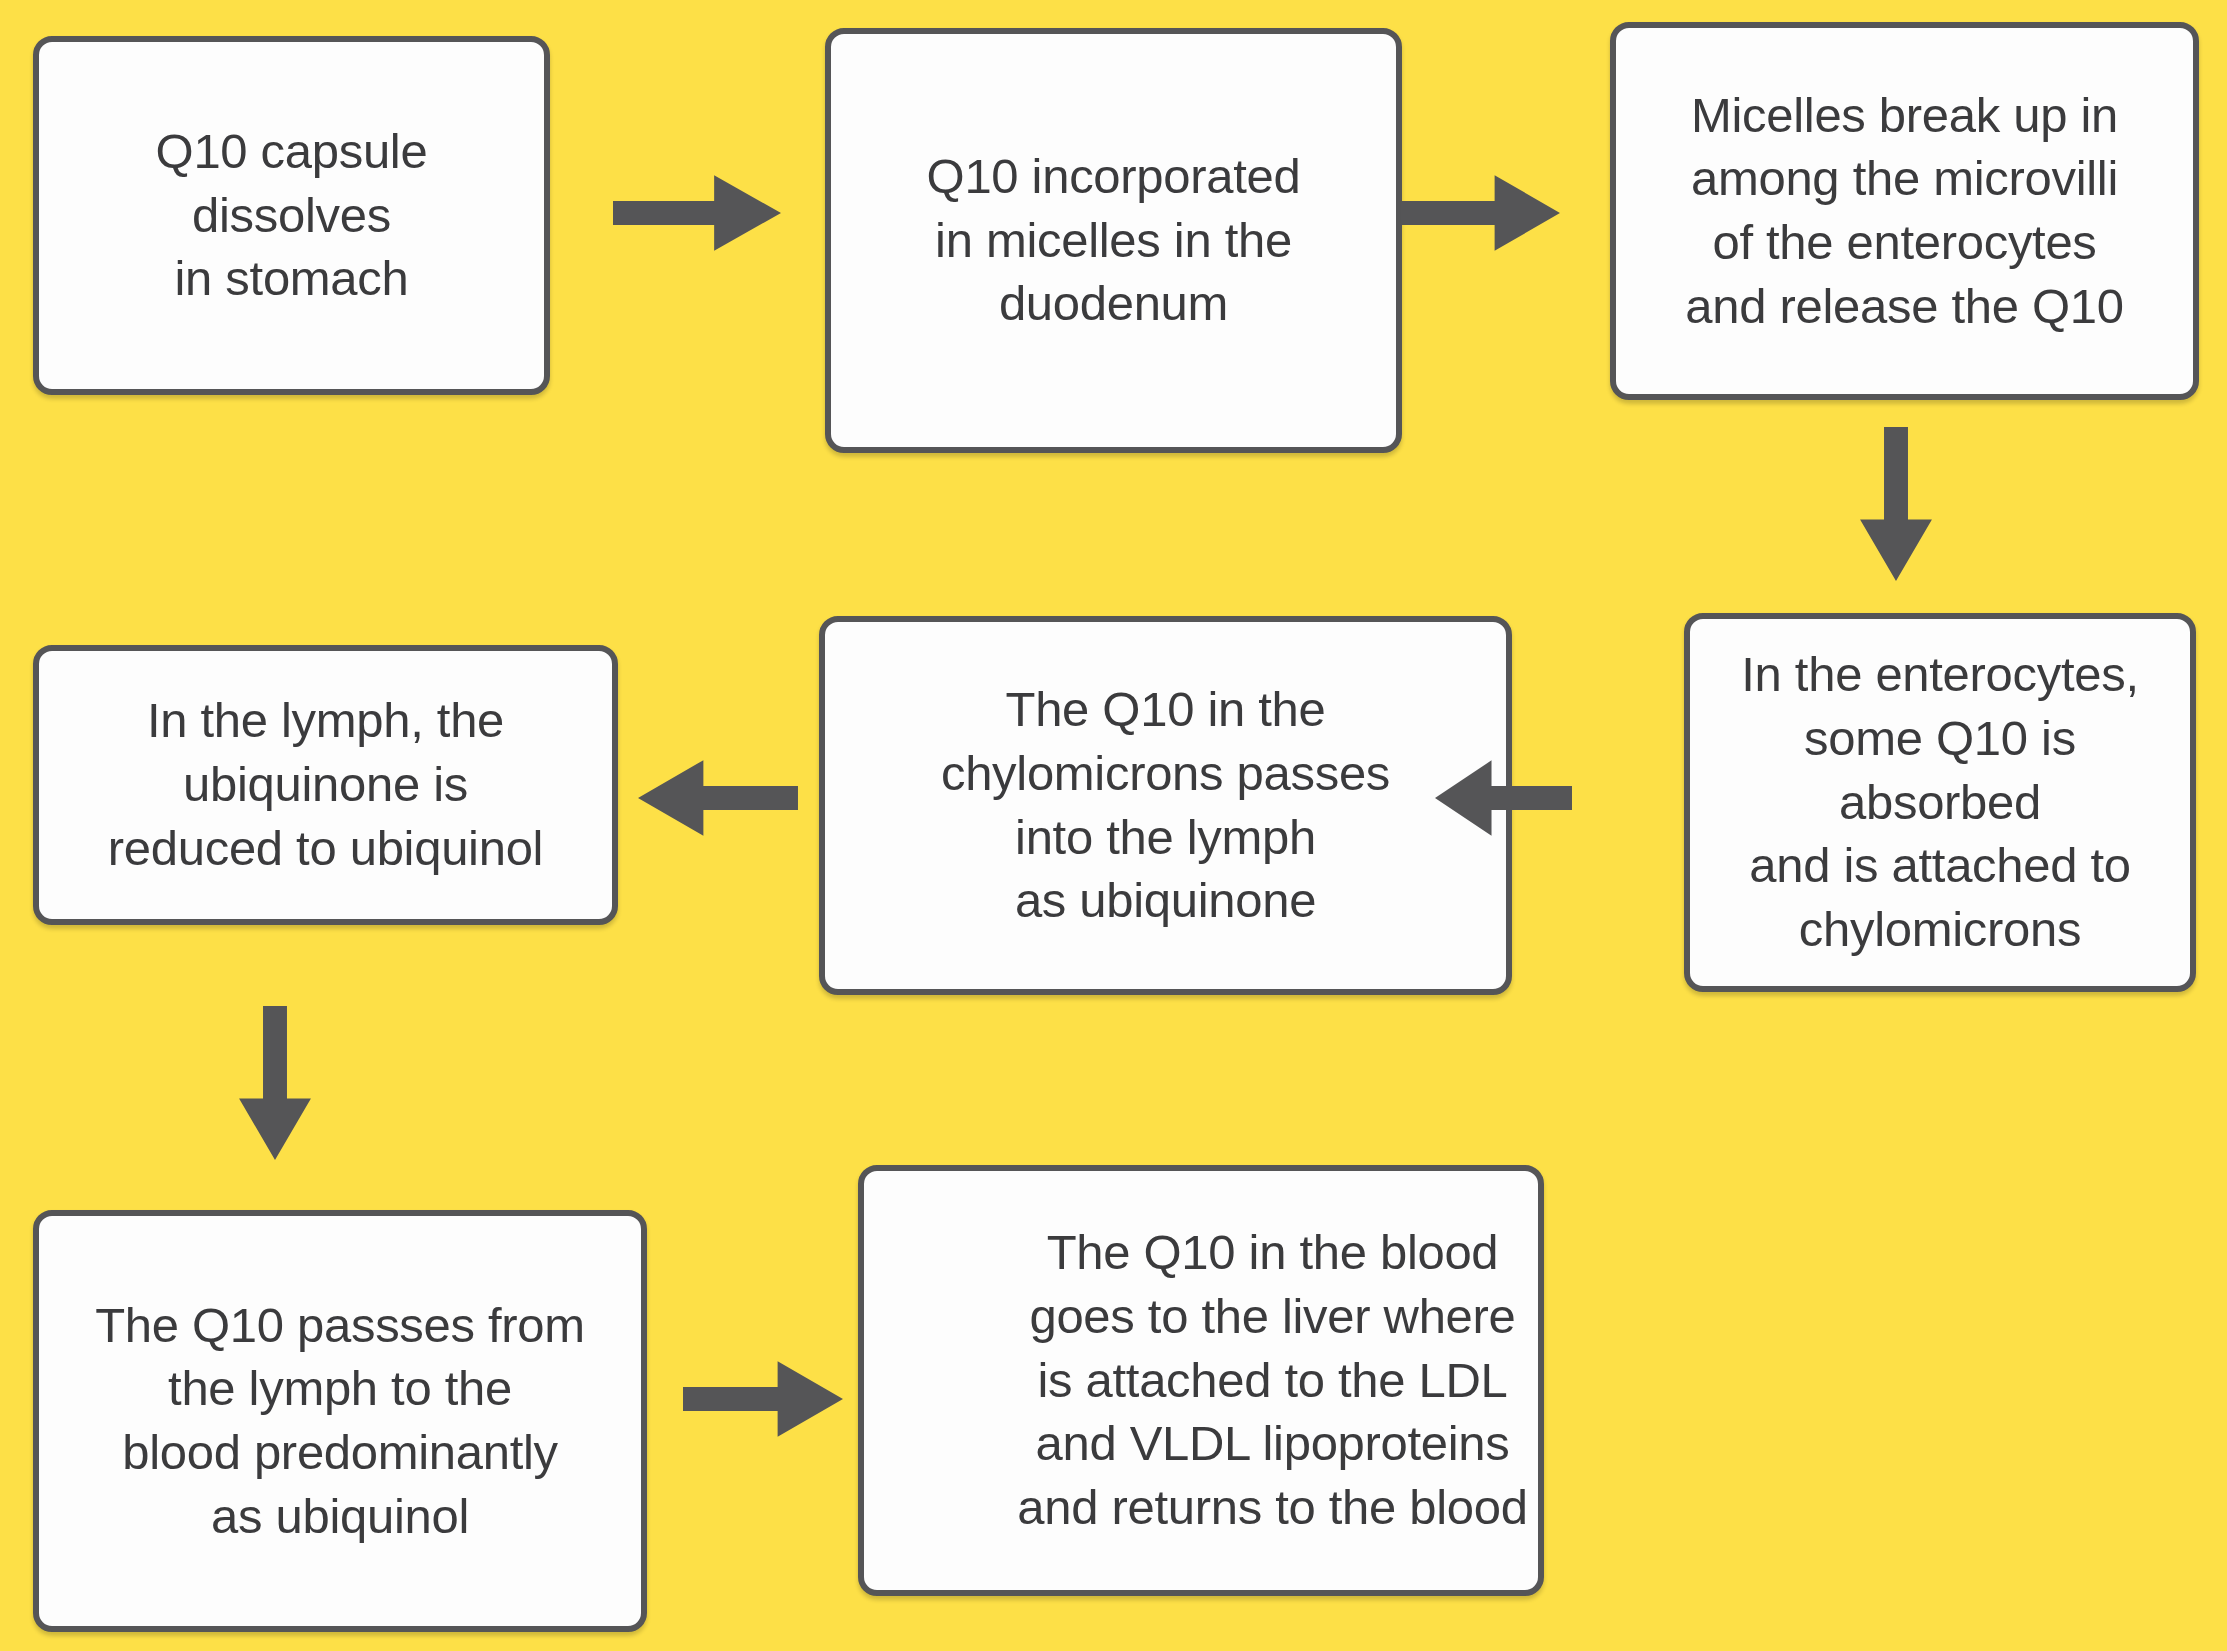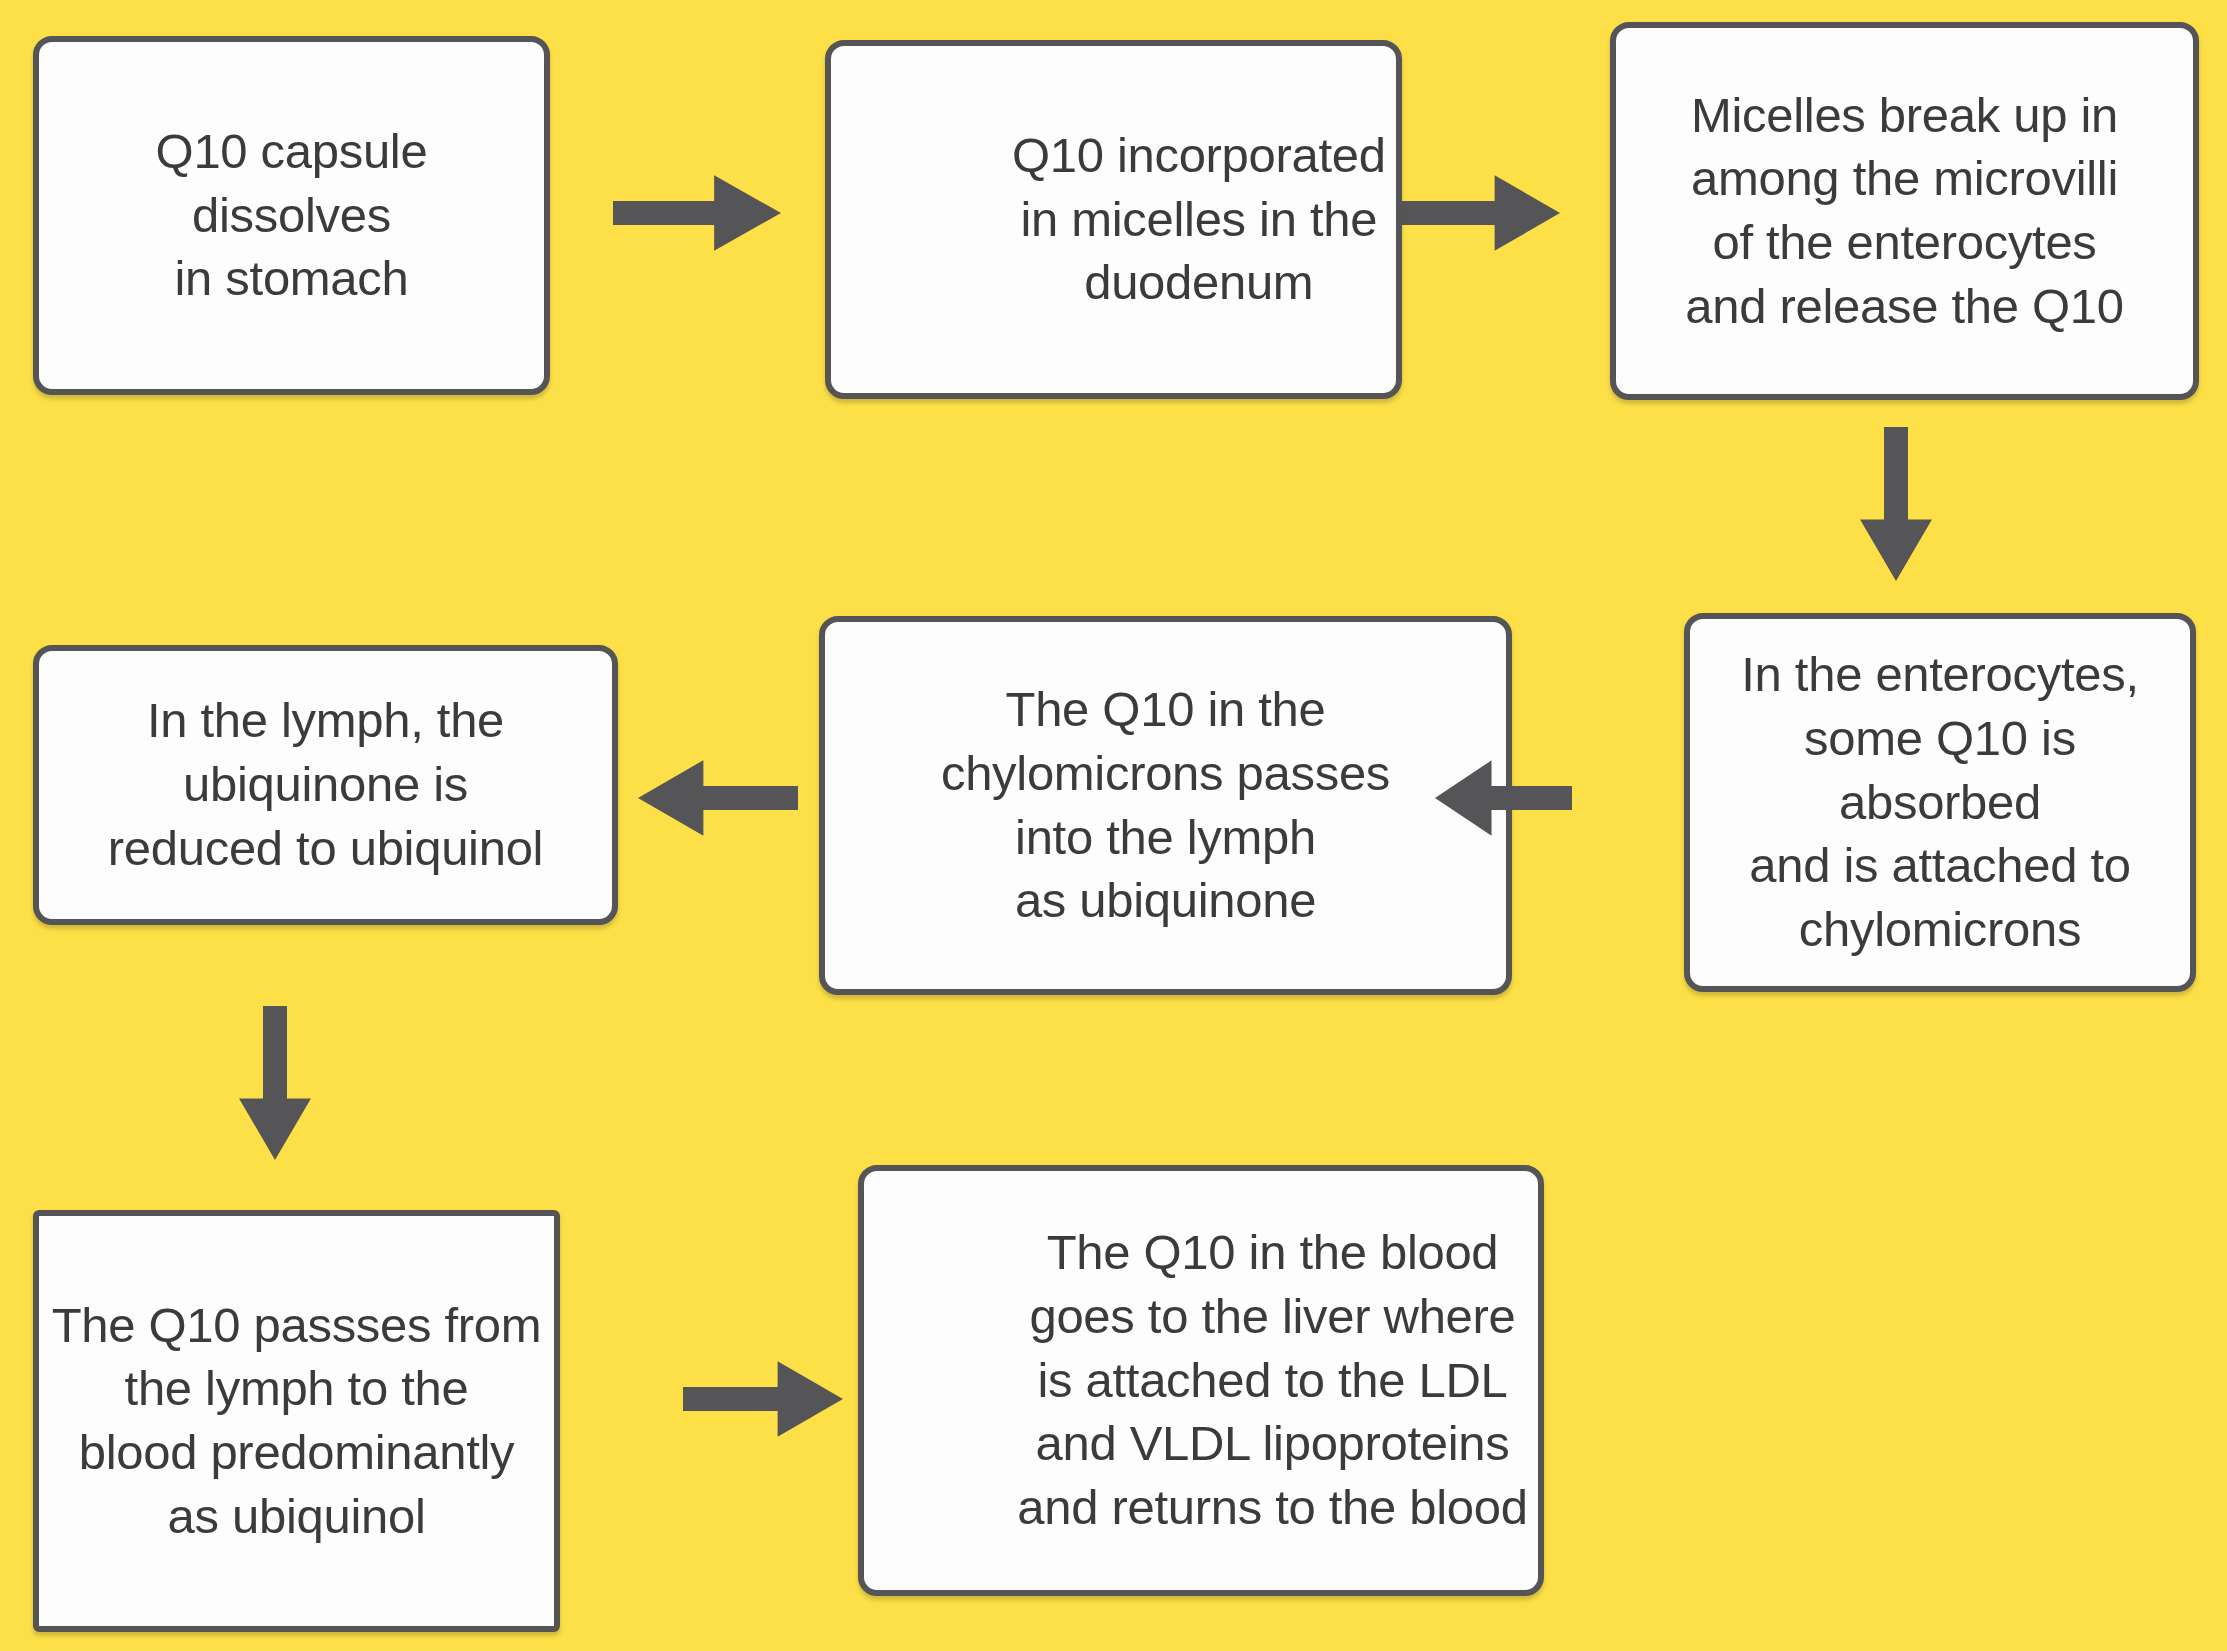--- a/index.html
+++ b/index.html
@@ -53,21 +53,21 @@
 dissolves
 in stomach</div>
   </div>
 
   <div class="arrow" style="left:613px; top:170px; width:168px; height:86px;">
     <svg width="168" height="86" viewBox="0 0 196 100" aria-hidden="true">
       <polygon points="0,36 118,36 118,6 196,50 118,94 118,64 0,64" fill="#555557"></polygon>
     </svg>
   </div>
 
-  <div class="node" style="left:825px; top:40px; width:577px; height:359px;justify-content:flex-end;">
+  <div class="node" style="left:825px; top:28px; width:577px; height:425px;">
     <div class="node-text">Q10 incorporated
 in micelles in the
 duodenum</div>
   </div>
 
   <div class="arrow" style="left:1400px; top:170px; width:160px; height:86px;">
     <svg width="160" height="86" viewBox="0 0 186 100" aria-hidden="true">
       <polygon points="0,36 110,36 110,6 186,50 110,94 110,64 0,64" fill="#555557"></polygon>
     </svg>
   </div>
@@ -116,21 +116,21 @@
 and is attached to
 chylomicrons</div>
   </div>
 
   <div class="arrow" style="left:232px; top:1006px; width:86px; height:154px;">
     <svg width="86" height="154" viewBox="0 0 100 180" aria-hidden="true">
       <polygon points="36,0 64,0 64,108 92,108 50,180 8,108 36,108" fill="#555557"></polygon>
     </svg>
   </div>
 
-  <div class="node" style="left:33px; top:1210px; width:527px; height:422px;border-radius:6px;">
+  <div class="node" style="left:33px; top:1210px; width:614px; height:422px;">
     <div class="node-text">The Q10 passses from
 the lymph to the
 blood predominantly
 as ubiquinol</div>
   </div>
 
   <div class="arrow" style="left:683px; top:1356px; width:160px; height:86px;">
     <svg width="160" height="86" viewBox="0 0 186 100" aria-hidden="true">
       <polygon points="0,36 110,36 110,6 186,50 110,94 110,64 0,64" fill="#555557"></polygon>
     </svg>

